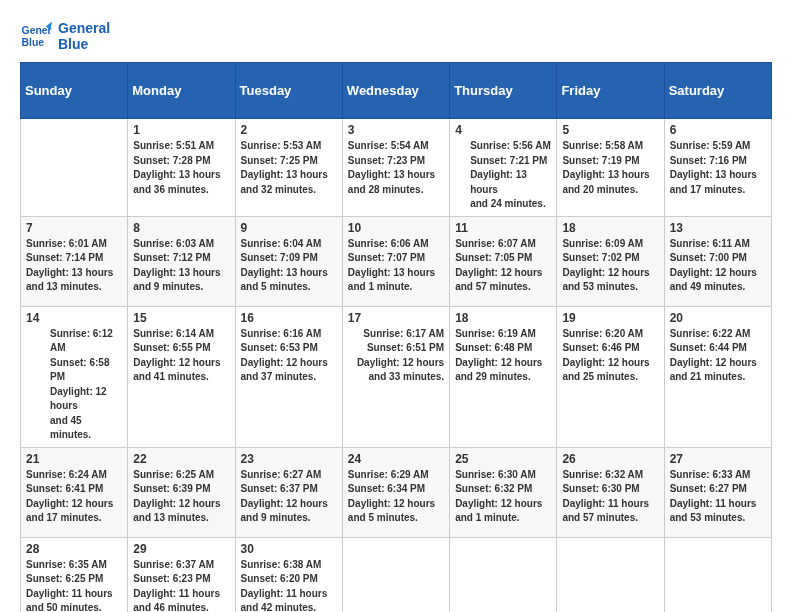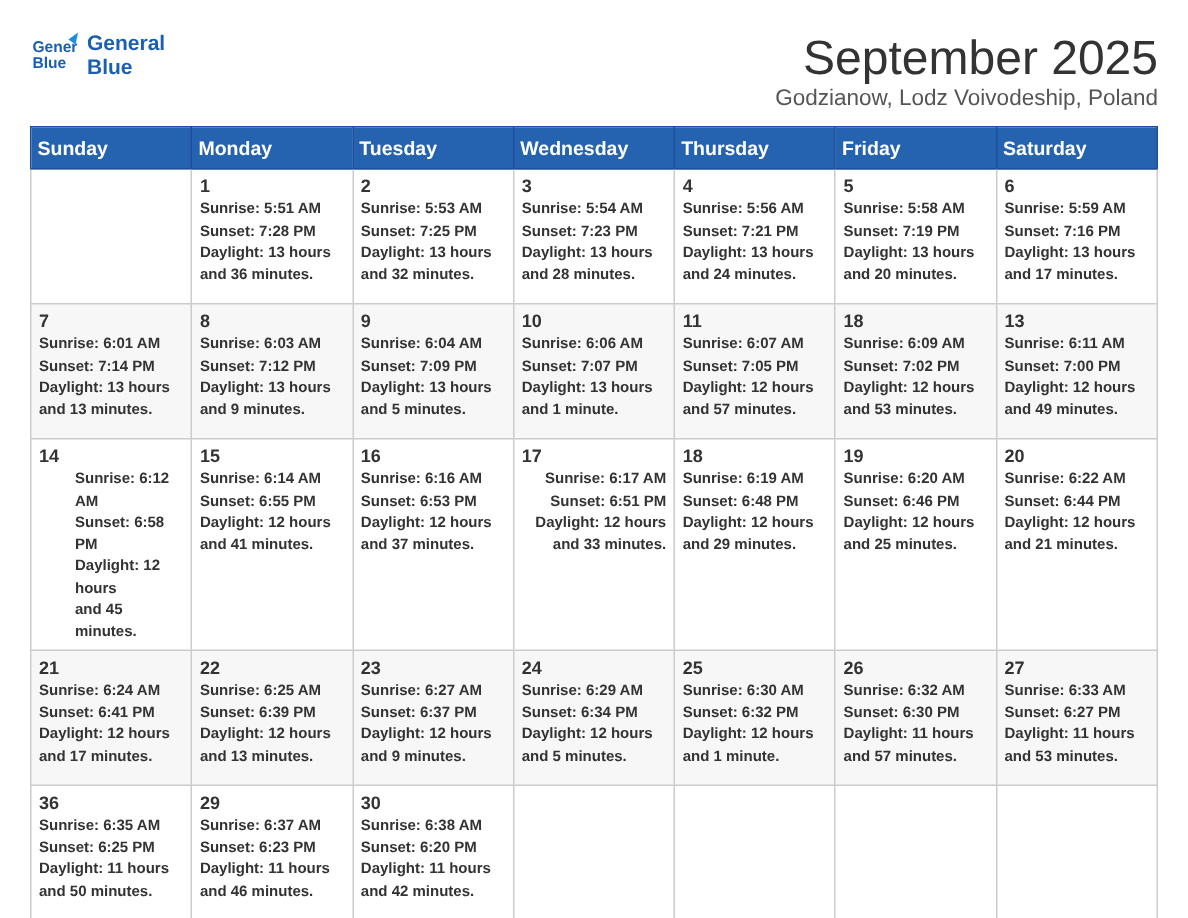--- a/index.html
+++ b/index.html
@@ -40,21 +40,21 @@
     table {
       width: 100%;
       border-collapse: collapse;
       table-layout: fixed;
     }
     thead th {
       background-color: #2563b0;
       color: #fff;
       font-size: 13px;
       font-weight: bold;
-      padding: 6px 4px;
+      padding: 20px 4px;
       text-align: left;
       border: 1px solid #1e4f9c;
     }
     tbody td {
       border: 1px solid #ccc;
       vertical-align: top;
       padding: 4px 5px;
       font-size: 10.5px;
       color: #333;
       min-height: 80px;
@@ -87,24 +87,20 @@
     <svg class="logo-icon" viewBox="0 0 40 40" width="40" height="40">
       <text x="2" y="18" font-size="13" font-weight="bold" fill="#1a5fb4">General</text>
       <text x="2" y="32" font-size="13" font-weight="bold" fill="#1a5fb4">Blue</text>
       <polygon points="32,8 40,2 38,12" fill="#1a8fe0"></polygon>
     </svg>
     <div style="display:flex;flex-direction:column;">
       <span style="font-size:14px;font-weight:bold;color:#1a5fb4;">General</span>
       <span style="font-size:14px;font-weight:bold;color:#1a5fb4;">Blue</span>
     </div>
   </div>
-  <div class="title-block">
-    <div class="month-title">September 2025</div>
-    <div class="subtitle">Godzianow, Lodz Voivodeship, Poland</div>
-  </div>
 </div>
 
 <table>
   <thead>
     <tr>
     <th>Sunday</th>
         <th>Monday</th>
         <th>Tuesday</th>
         <th>Wednesday</th>
         <th>Thursday</th>
@@ -131,21 +127,21 @@
         </td>
         <td>
           <span class="day-num">3</span>
           <div class="day-info" style="white-space: pre-line;">Sunrise: 5:54 AM
 Sunset: 7:23 PM
 Daylight: 13 hours
 and 28 minutes.</div>
         </td>
         <td>
           <span class="day-num">4</span>
-          <div class="day-info" style="white-space: pre-line;">Sunrise: 5:56 AM
+          <div class="day-info" style="white-space: pre-line; margin-left: 15px;">Sunrise: 5:56 AM
 Sunset: 7:21 PM
 Daylight: 13 hours
 and 24 minutes.</div>
         </td>
         <td>
           <span class="day-num">5</span>
           <div class="day-info" style="white-space: pre-line;">Sunrise: 5:58 AM
 Sunset: 7:19 PM
 Daylight: 13 hours
 and 20 minutes.</div>
@@ -306,21 +302,21 @@
         <td>
           <span class="day-num">27</span>
           <div class="day-info" style="white-space: pre-line;">Sunrise: 6:33 AM
 Sunset: 6:27 PM
 Daylight: 11 hours
 and 53 minutes.</div>
         </td>
       </tr>
       <tr>
         <td>
-          <span class="day-num">36</span>
+          <span class="day-num">28</span>
           <div class="day-info" style="white-space: pre-line;">Sunrise: 6:35 AM
 Sunset: 6:25 PM
 Daylight: 11 hours
 and 50 minutes.</div>
         </td>
         <td>
           <span class="day-num">29</span>
           <div class="day-info" style="white-space: pre-line;">Sunrise: 6:37 AM
 Sunset: 6:23 PM
 Daylight: 11 hours

